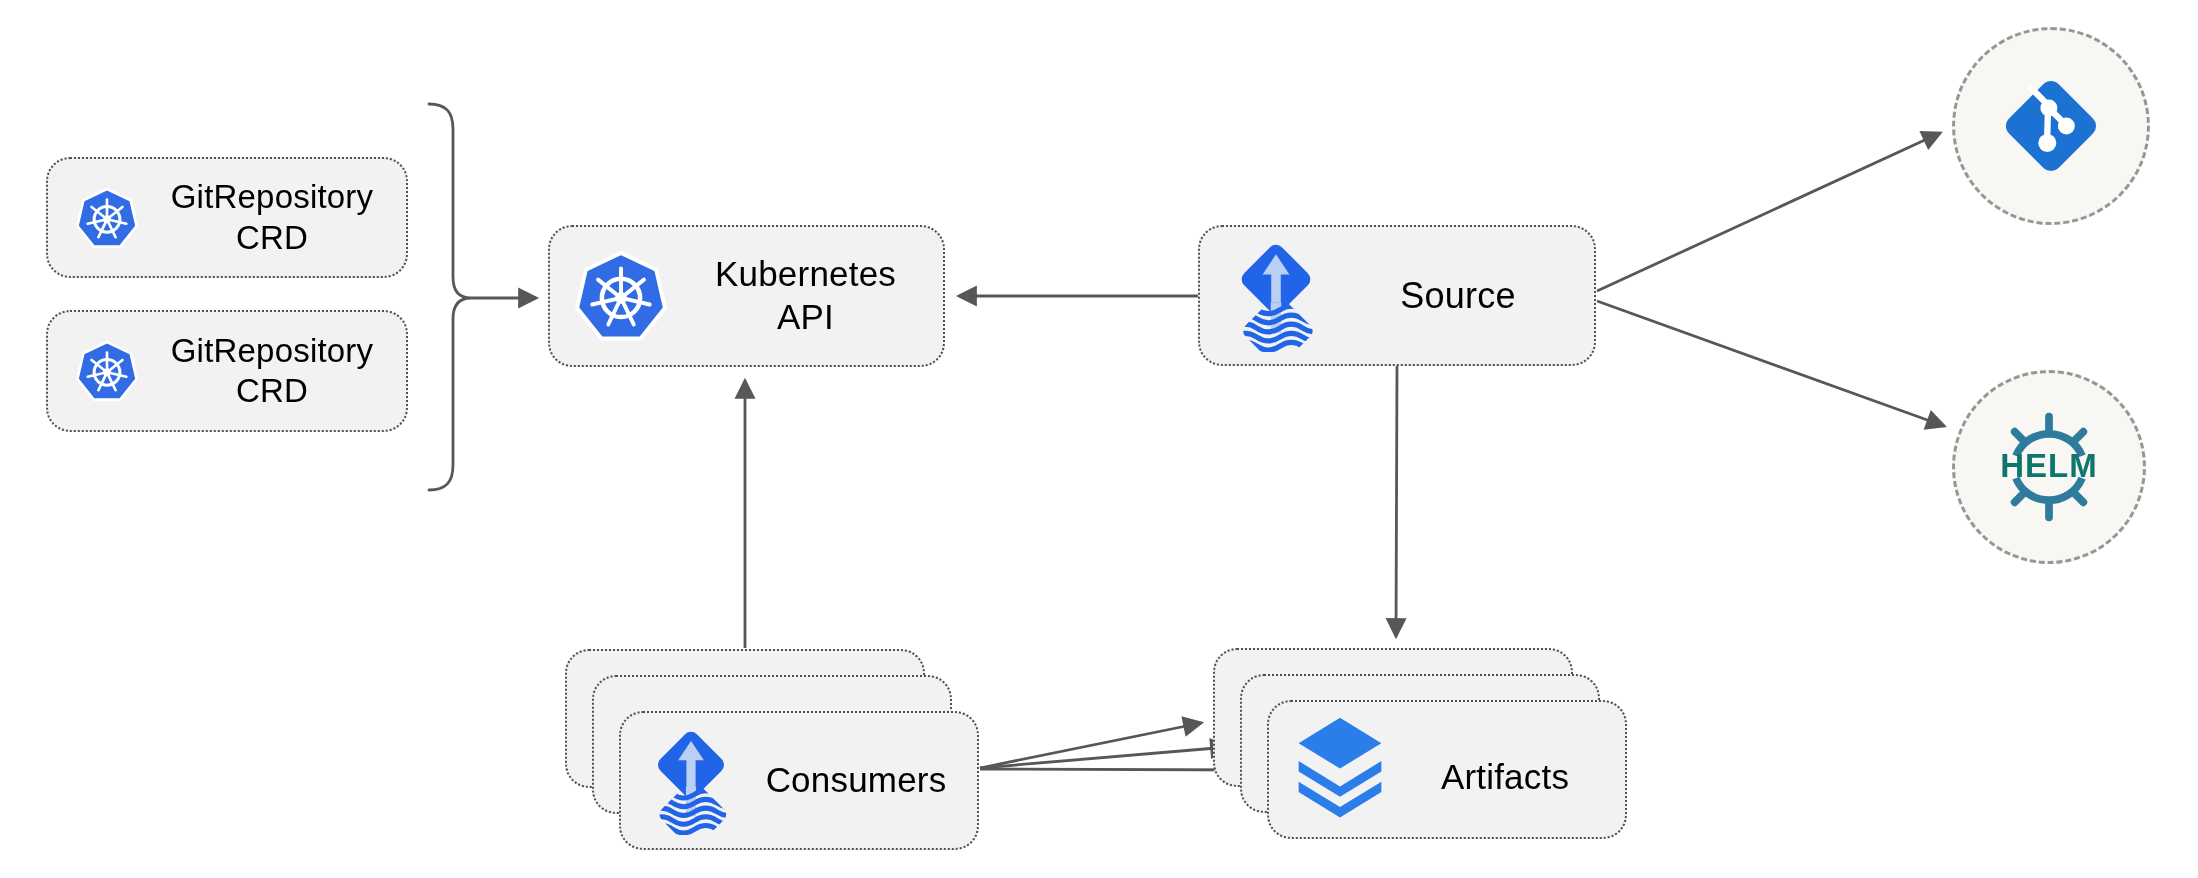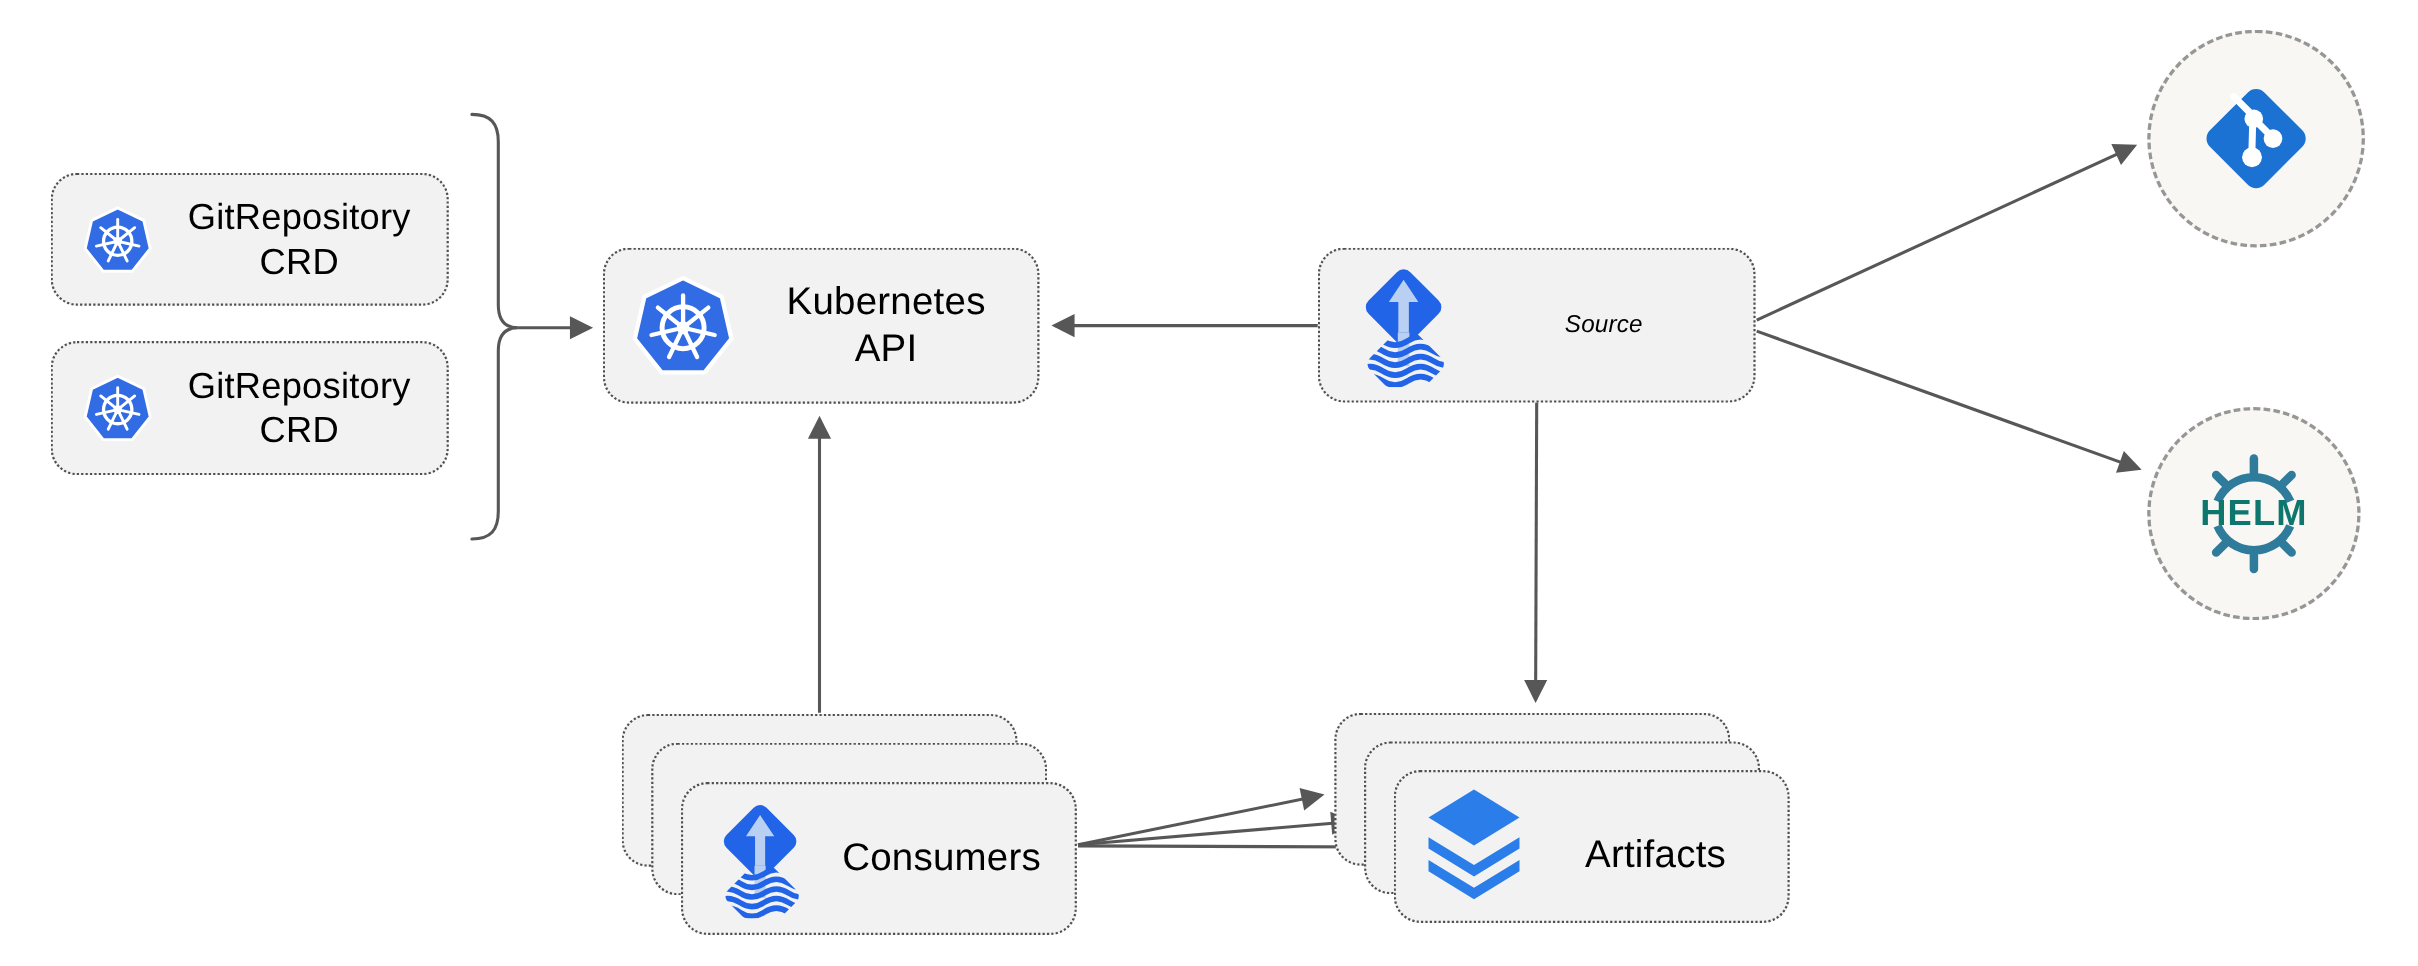--- a/index.html
+++ b/index.html
@@ -144,21 +144,21 @@
         </svg>
       <div class="node-label" style="font-size:35px;">Kubernetes API</div>
     </div>
   </div>
 
   <div class="box" style="left:1198px;top:225px;width:398px;height:141px;">
     <div class="node-content" style="padding-left:28px;">
       <svg class="icon" width="96" height="113">
           <use href="#sym-flux"></use>
         </svg>
-      <div class="node-label" style="font-size:22px;font-style:italic;">
+      <div class="node-label" style="font-size:36px;">
         <span class="ln">Source</span>
       </div>
     </div>
   </div>
 
   <div class="box" style="left:565px;top:649px;width:360px;height:139px;"></div>
   <div class="box" style="left:592px;top:675px;width:360px;height:139px;"></div>
   <div class="box" style="left:619px;top:711px;width:360px;height:139px;">
     <div class="node-content" style="padding-left:24px;">
       <svg class="icon" width="92" height="109">

